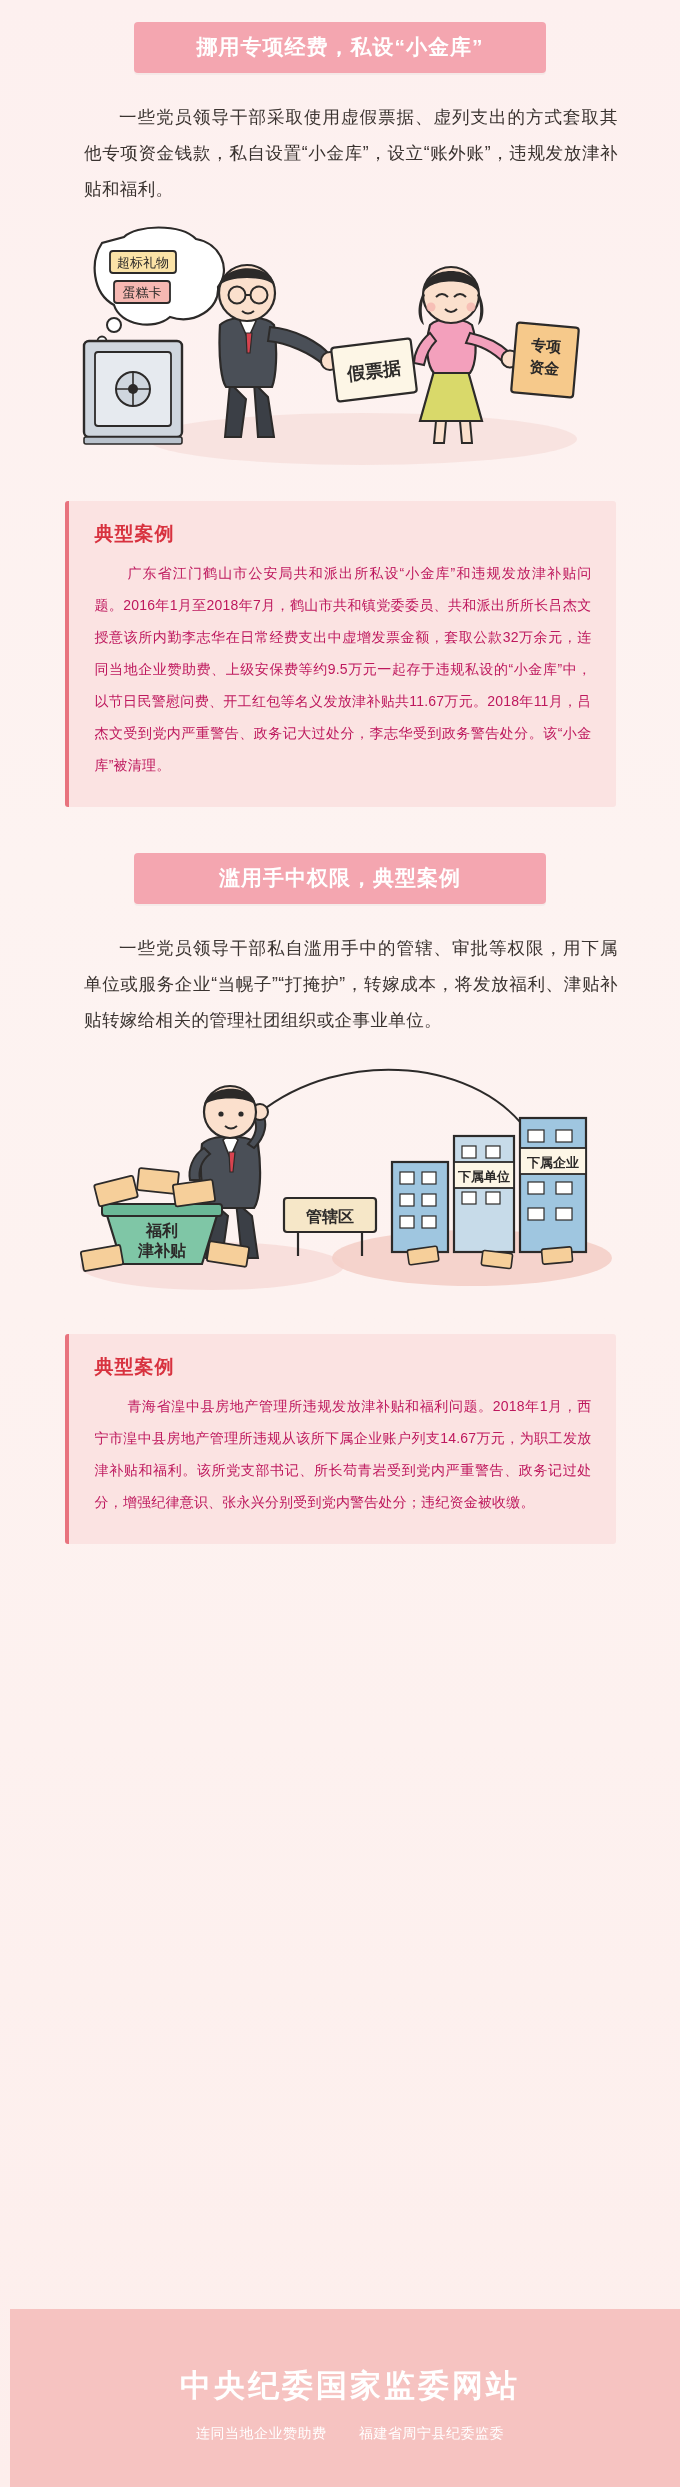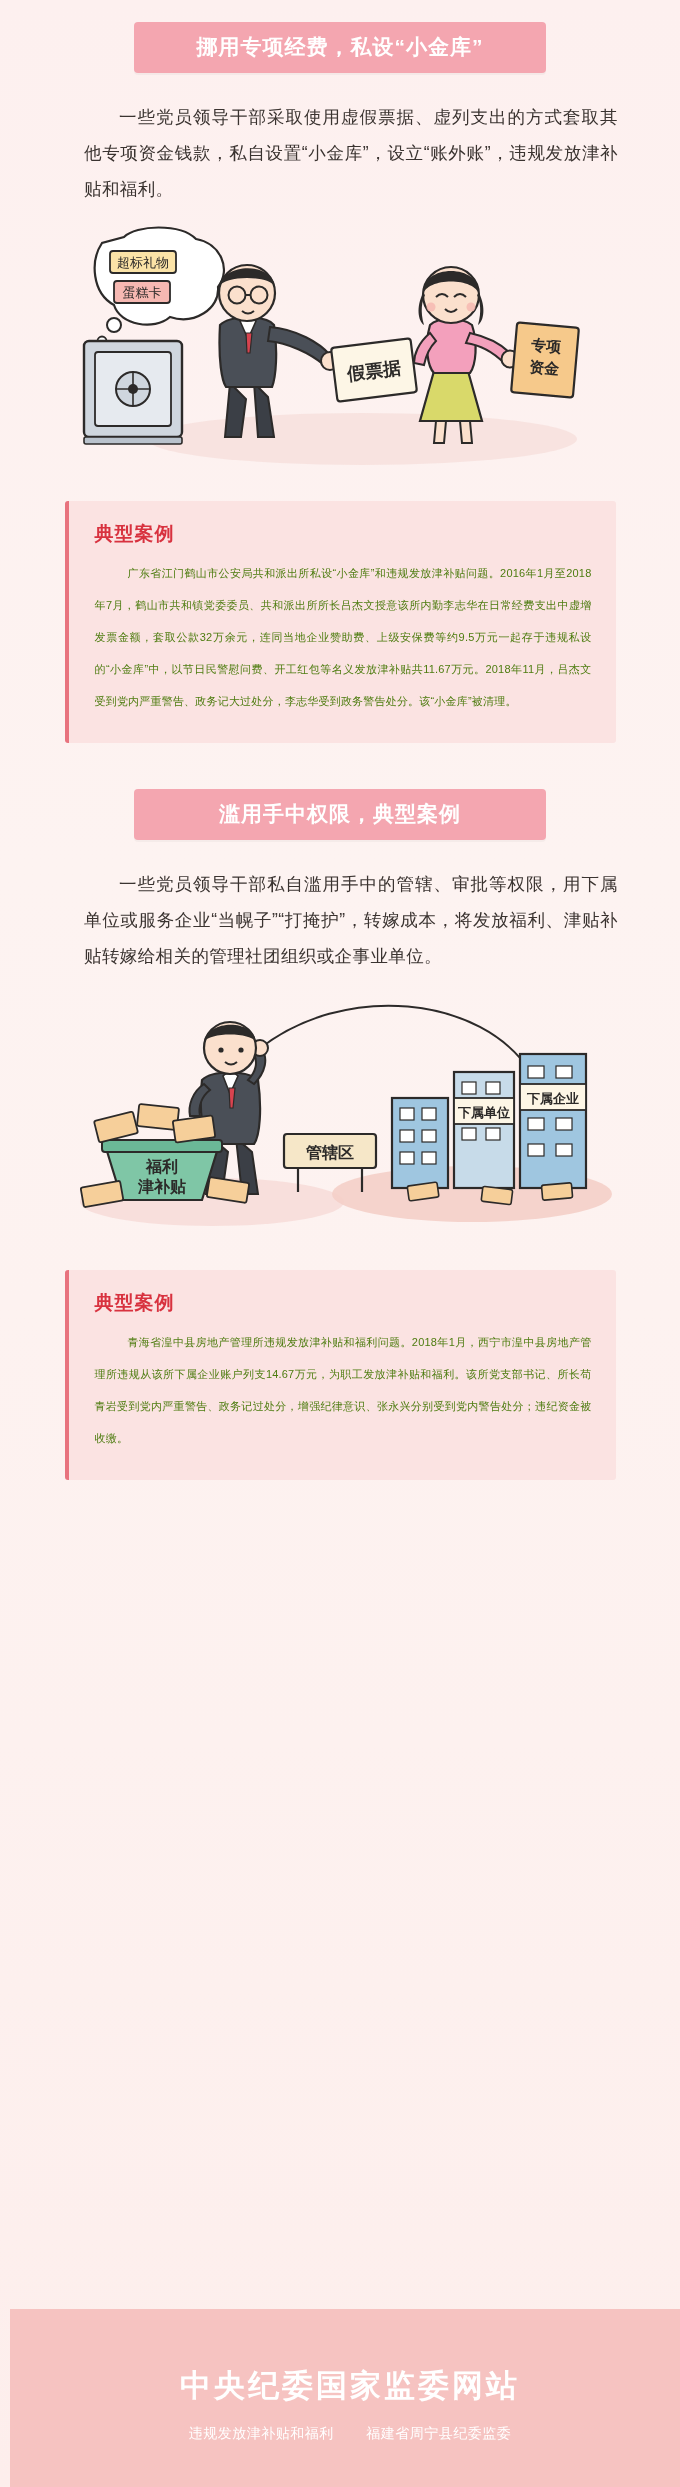--- a/index.html
+++ b/index.html
@@ -67,23 +67,23 @@
     box-sizing: border-box;
   }
   .case-title {
     color: #d8323f;
     font-size: 19px;
     font-weight: bold;
     letter-spacing: 1px;
     margin-bottom: 10px;
   }
   .case-body {
-    font-size: 11px;
+    font-size: 14px;
     line-height: 32px;
-    color: #4d7c0f;
+    color: #be185d;
     text-indent: 33px;
     text-align: justify;
     letter-spacing: 0.2px;
   }
 
   
   .footer {
     position: absolute;
     left: 10px;
     bottom: 0;
@@ -312,18 +312,18 @@
 
   <div class="case-box">
     <div class="case-title">典型案例</div>
     <div class="case-body">青海省湟中县房地产管理所违规发放津补贴和福利问题。2018年1月，西宁市湟中县房地产管理所违规从该所下属企业账户列支14.67万元，为职工发放津补贴和福利。该所党支部书记、所长苟青岩受到党内严重警告、政务记过处分，增强纪律意识、张永兴分别受到党内警告处分；违纪资金被收缴。</div>
   </div>
 
 
   <div class="footer">
     <div class="footer-title">中央纪委国家监委网站</div>
     <div class="footer-sub">
-      <span>违规发放津补贴和福利</span>
+      <span>连同当地企业赞助费</span>
       <span>福建省周宁县纪委监委</span>
     </div>
   </div>
 
 </div>
 
 </body></html>

